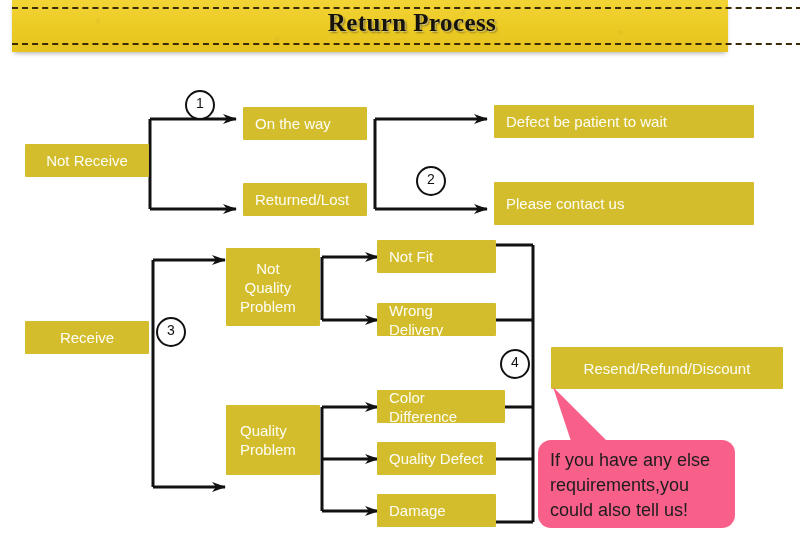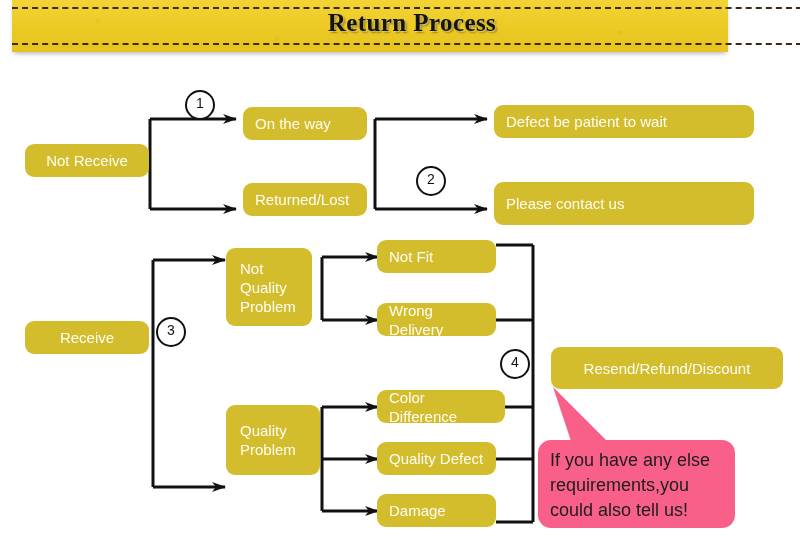--- a/index.html
+++ b/index.html
@@ -73,21 +73,21 @@
     top: 0;
     width: 800px;
     height: 504px;
   }
 
   
   .node {
     position: absolute;
     box-sizing: border-box;
     background: #d4bd2c;
-    border-radius: 9px;
+    border-radius: 1px;
     color: #fdfdf6;
     font-size: 15px;
     line-height: 19px;
     display: flex;
     align-items: center;
     padding: 0 12px;
     white-space: pre-line;
     overflow: hidden;
   }
   .node.multiline {
@@ -194,21 +194,21 @@
 
     <div class="node" style="left:494px; top:53px; width:260px; height:33px;">Defect be patient to wait</div>
 
     <div class="node" style="left:494px; top:130px; width:260px; height:43px;">Please contact us</div>
 
     <div class="badge" style="left:185px; top:38px;">1</div>
     <div class="badge" style="left:416px; top:114px;">2</div>
 
     <div class="node centered" style="left:25px; top:269px; width:124px; height:33px;">Receive</div>
 
-    <div class="node multiline" style="left:226px; top:196px; width:86px; height:78px;">Not
+    <div class="node multiline" style="left:226px; top:196px; width:94px; height:78px;text-align:center;">Not
 Quality
 Problem</div>
 
     <div class="node multiline" style="left:226px; top:353px; width:94px; height:70px;">Quality
 Problem</div>
 
     <div class="node" style="left:377px; top:188px; width:119px; height:33px;">Not Fit</div>
 
     <div class="node" style="left:377px; top:251px; width:119px; height:33px;">Wrong Delivery</div>
 

